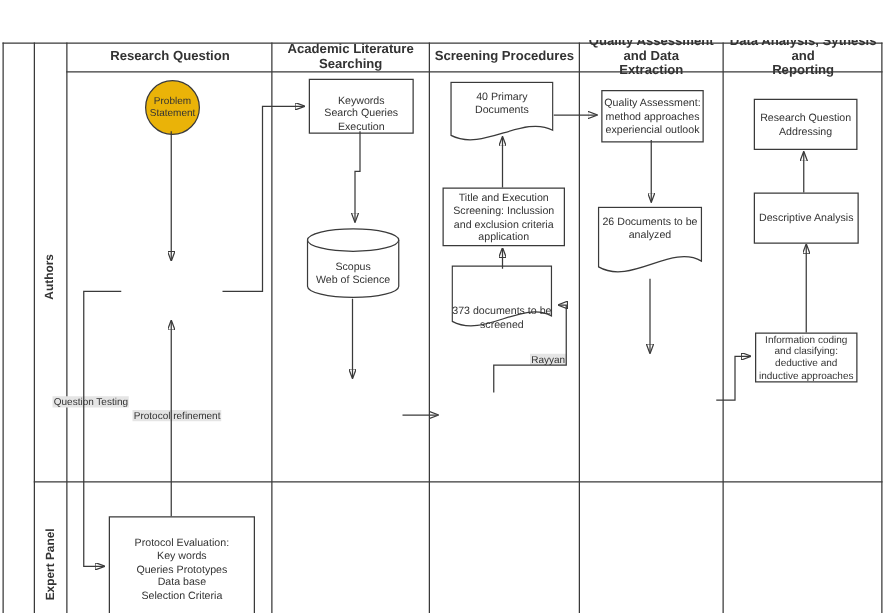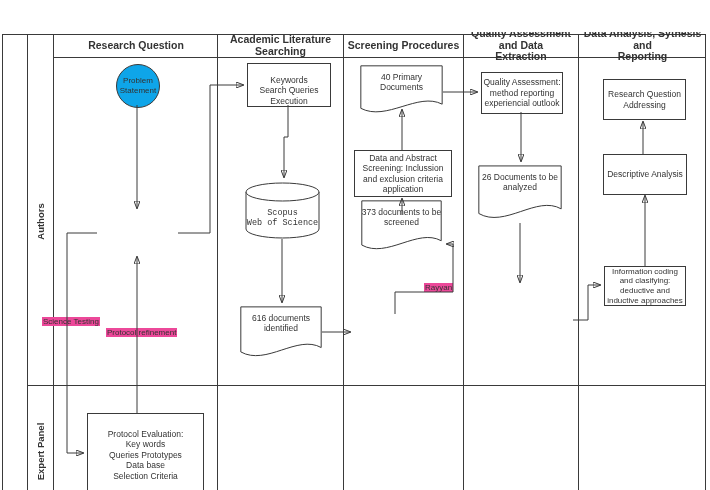--- a/index.html
+++ b/index.html
@@ -17,29 +17,29 @@
   .row-label{
     position:absolute;display:flex;align-items:center;justify-content:center;
     font-weight:bold;font-size:9.5px;
   }
   .row-label .rot{transform:rotate(-90deg);white-space:nowrap;}
   .node{
     position:absolute;display:flex;align-items:center;justify-content:center;
     text-align:center;font-size:8.5px;line-height:1.22;
   }
   .rect{border:1px solid #3a3a3a;background:#fff;}
-  .ellipse{border:1px solid #3a3a3a;border-radius:50%;background:#0ea5e9;font-size:8px;}
+  .ellipse{border:1px solid #3a3a3a;border-radius:50%;background:#eab308;font-size:8px;}
   .node-label{white-space:pre-line;display:block;}
   .doc{align-items:flex-start;}
   .doc .node-label{position:relative;z-index:2;padding-top:7px;}
   .doc svg.shape,.cyl svg.shape{position:absolute;left:0;top:0;width:100%;height:100%;z-index:1;}
   .cyl{align-items:flex-start;}
-  .cyl .node-label{position:relative;z-index:2;padding-top:26px;font-family:Liberation Mono, monospace;}
+  .cyl .node-label{position:relative;z-index:2;padding-top:26px;}
   .small .node-label,.small{font-size:8px;line-height:1.2;justify-content:center;}
-  .edge-label{position:absolute;font-size:8px;white-space:nowrap;background:#ec4899;padding:0 1px;}
+  .edge-label{position:absolute;font-size:8px;white-space:nowrap;background:#e5e5e5;padding:0 1px;}
   #wires{position:absolute;left:0;top:0;width:710px;height:490px;z-index:3;pointer-events:none;}
   #wires path{fill:none;stroke:#3a3a3a;stroke-width:1;}
 </style>
 </head>
 <body>
 
 <div id="canvas">
 
   <div class="hline" style="left:2px;top:2px;width:704px;"></div>
   <div class="hline" style="left:2px;top:484px;width:704px;height:3px;"></div>
@@ -92,55 +92,48 @@
 
   <div class="node cyl" style="left:245px;top:150px;width:75px;height:57px;">
     <svg class="shape" viewBox="0 0 75 57" preserveAspectRatio="none">
       <path d="M1,10 L1,47 A36.5,9 0 0 0 74,47 L74,10" fill="#fff" stroke="#3a3a3a" stroke-width="1" vector-effect="non-scaling-stroke"></path>
       <ellipse cx="37.5" cy="10" rx="36.5" ry="9" fill="#fff" stroke="#3a3a3a" stroke-width="1" vector-effect="non-scaling-stroke"></ellipse>
     </svg>
     <span class="node-label">Scopus
 Web of Science</span>
   </div>
 
-  <div class="node doc" style="left:240px;top:274px;width:82px;height:53px;">
-    <svg class="shape" viewBox="0 0 100 60" preserveAspectRatio="none">
-      <path d="M1,1 L99,1 L99,47 C70,32 32,68 1,52 Z" fill="#fff" stroke="#3a3a3a" stroke-width="1" vector-effect="non-scaling-stroke"></path>
-    </svg>
-    <span class="node-label">616 documents
-identified</span>
-  </div>
 
 
-  <div class="node doc" style="left:361px;top:168px;width:81px;height:52px;">
+  <div class="node doc" style="left:361px;top:180px;width:81px;height:52px;align-items:flex-end;">
     <svg class="shape" viewBox="0 0 100 60" preserveAspectRatio="none">
       <path d="M1,1 L99,1 L99,47 C70,32 32,68 1,52 Z" fill="#fff" stroke="#3a3a3a" stroke-width="1" vector-effect="non-scaling-stroke"></path>
     </svg>
     <span class="node-label">373 documents to be
 screened</span>
   </div>
 
   <div class="node rect" style="left:354px;top:118px;width:96px;height:45px;">
-    <span class="node-label">Data and Abstract
+    <span class="node-label">Title and Execution
 Screening: Inclussion
 and exclusion criteria
 application</span>
   </div>
 
   <div class="node doc" style="left:360px;top:33px;width:83px;height:50px;">
     <svg class="shape" viewBox="0 0 100 60" preserveAspectRatio="none">
       <path d="M1,1 L99,1 L99,47 C70,32 32,68 1,52 Z" fill="#fff" stroke="#3a3a3a" stroke-width="1" vector-effect="non-scaling-stroke"></path>
     </svg>
     <span class="node-label">40 Primary
 Documents</span>
   </div>
 
   <div class="node rect" style="left:481px;top:40px;width:80px;height:40px;">
     <span class="node-label">Quality Assessment:
-method reporting
+method approaches
 experiencial outlook</span>
   </div>
 
   <div class="node doc" style="left:478px;top:133px;width:84px;height:56px;">
     <svg class="shape" viewBox="0 0 100 60" preserveAspectRatio="none">
       <path d="M1,1 L99,1 L99,47 C70,32 32,68 1,52 Z" fill="#fff" stroke="#3a3a3a" stroke-width="1" vector-effect="non-scaling-stroke"></path>
     </svg>
     <span class="node-label">26 Documents to be
 analyzed</span>
   </div>
@@ -155,21 +148,21 @@
 
   <div class="node rect" style="left:603px;top:122px;width:82px;height:39px;">
     <span class="node-label">Descriptive Analysis</span>
   </div>
 
   <div class="node rect" style="left:603px;top:47px;width:81px;height:39px;">
     <span class="node-label">Research Question
 Addressing</span>
   </div>
 
-  <div class="edge-label" style="left:42px;top:285px;">Science Testing</div>
+  <div class="edge-label" style="left:42px;top:285px;">Question Testing</div>
   <div class="edge-label" style="left:106px;top:296px;">Protocol refinement</div>
   <div class="edge-label" style="left:424px;top:251px;">Rayyan</div>
 
   <svg id="wires">
     <defs>
       <marker id="arr" markerWidth="8" markerHeight="6" refX="7" refY="3" orient="auto" markerUnits="userSpaceOnUse">
         <path d="M0,0 L8,3 L0,6 Z" fill="#3a3a3a" stroke="none"></path>
       </marker>
     </defs>
     <path d="M137,73 L137,176" marker-end="url(#arr)"></path>

